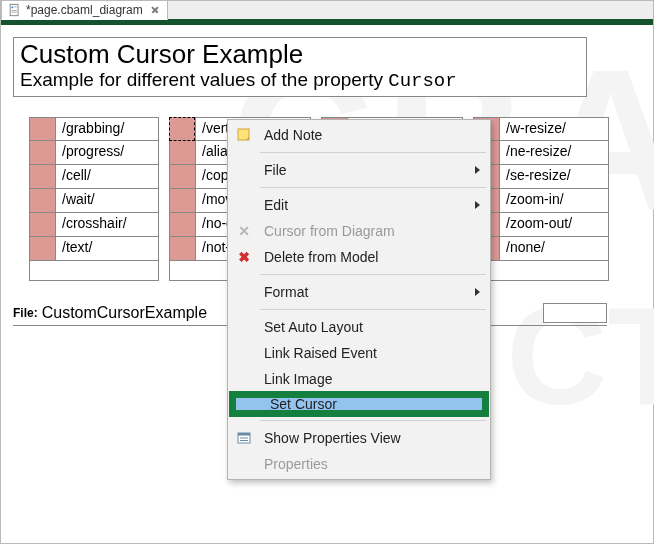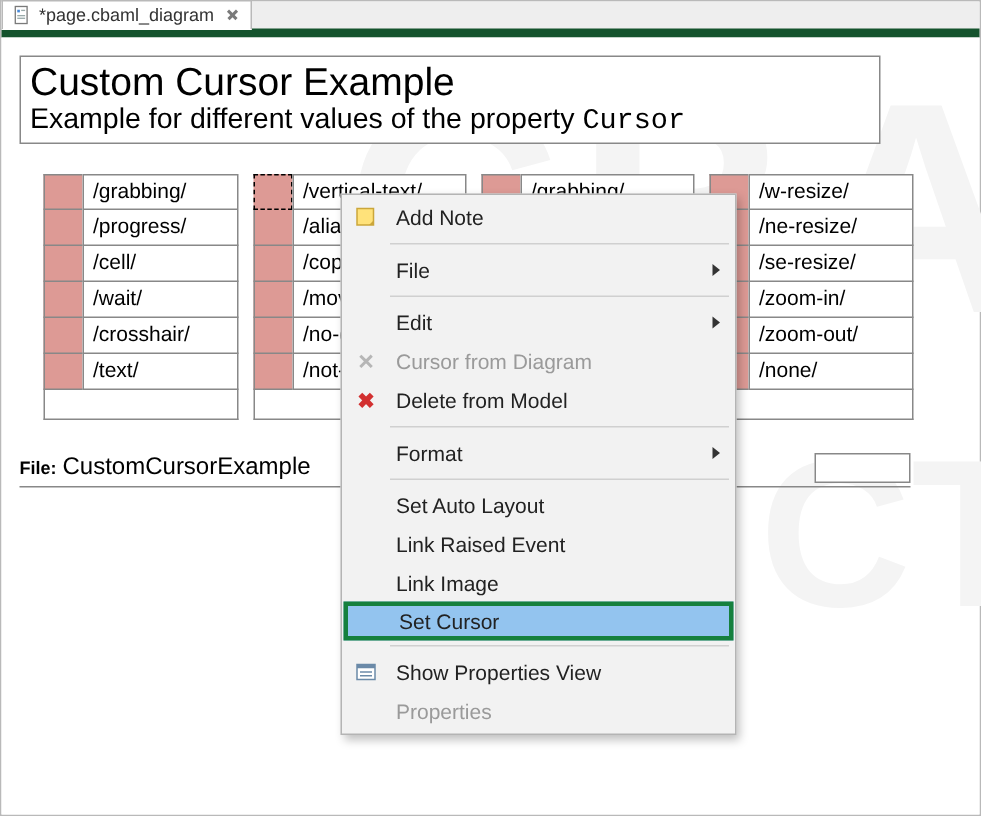--- a/index.html
+++ b/index.html
@@ -192,42 +192,42 @@
     height: 1px;
     background: #888;
     margin-top: 2px;
     width: 594px;
   }
 
   
   .menu {
     position: absolute;
     left: 226px;
-    top: 128px;
+    top: 118px;
     width: 264px;
     background: #f2f2f2;
     border: 1px solid #b4b4b4;
     box-shadow: 2px 3px 6px rgba(0,0,0,.25);
     z-index: 50;
     padding: 2px 2px;
   }
   .mi {
     position: relative;
     display: flex;
     align-items: center;
     height: 26px;
     padding-left: 34px;
     padding-right: 22px;
     font-size: 14px;
     color: #222;
   }
   .mi.disabled { color: #9a9a9a; }
   .mi.sel {
     background: #93c4ef;
-    border: 3px solid #15803d;
+    border: 7px solid #15803d;
     margin: -1px -1px;
     height: 26px;
   }
   .mi .sub {
     position: absolute;
     right: 8px; top: 50%;
     transform: translateY(-50%);
     width: 0; height: 0;
     border-top: 4px solid transparent;
     border-bottom: 4px solid transparent;

